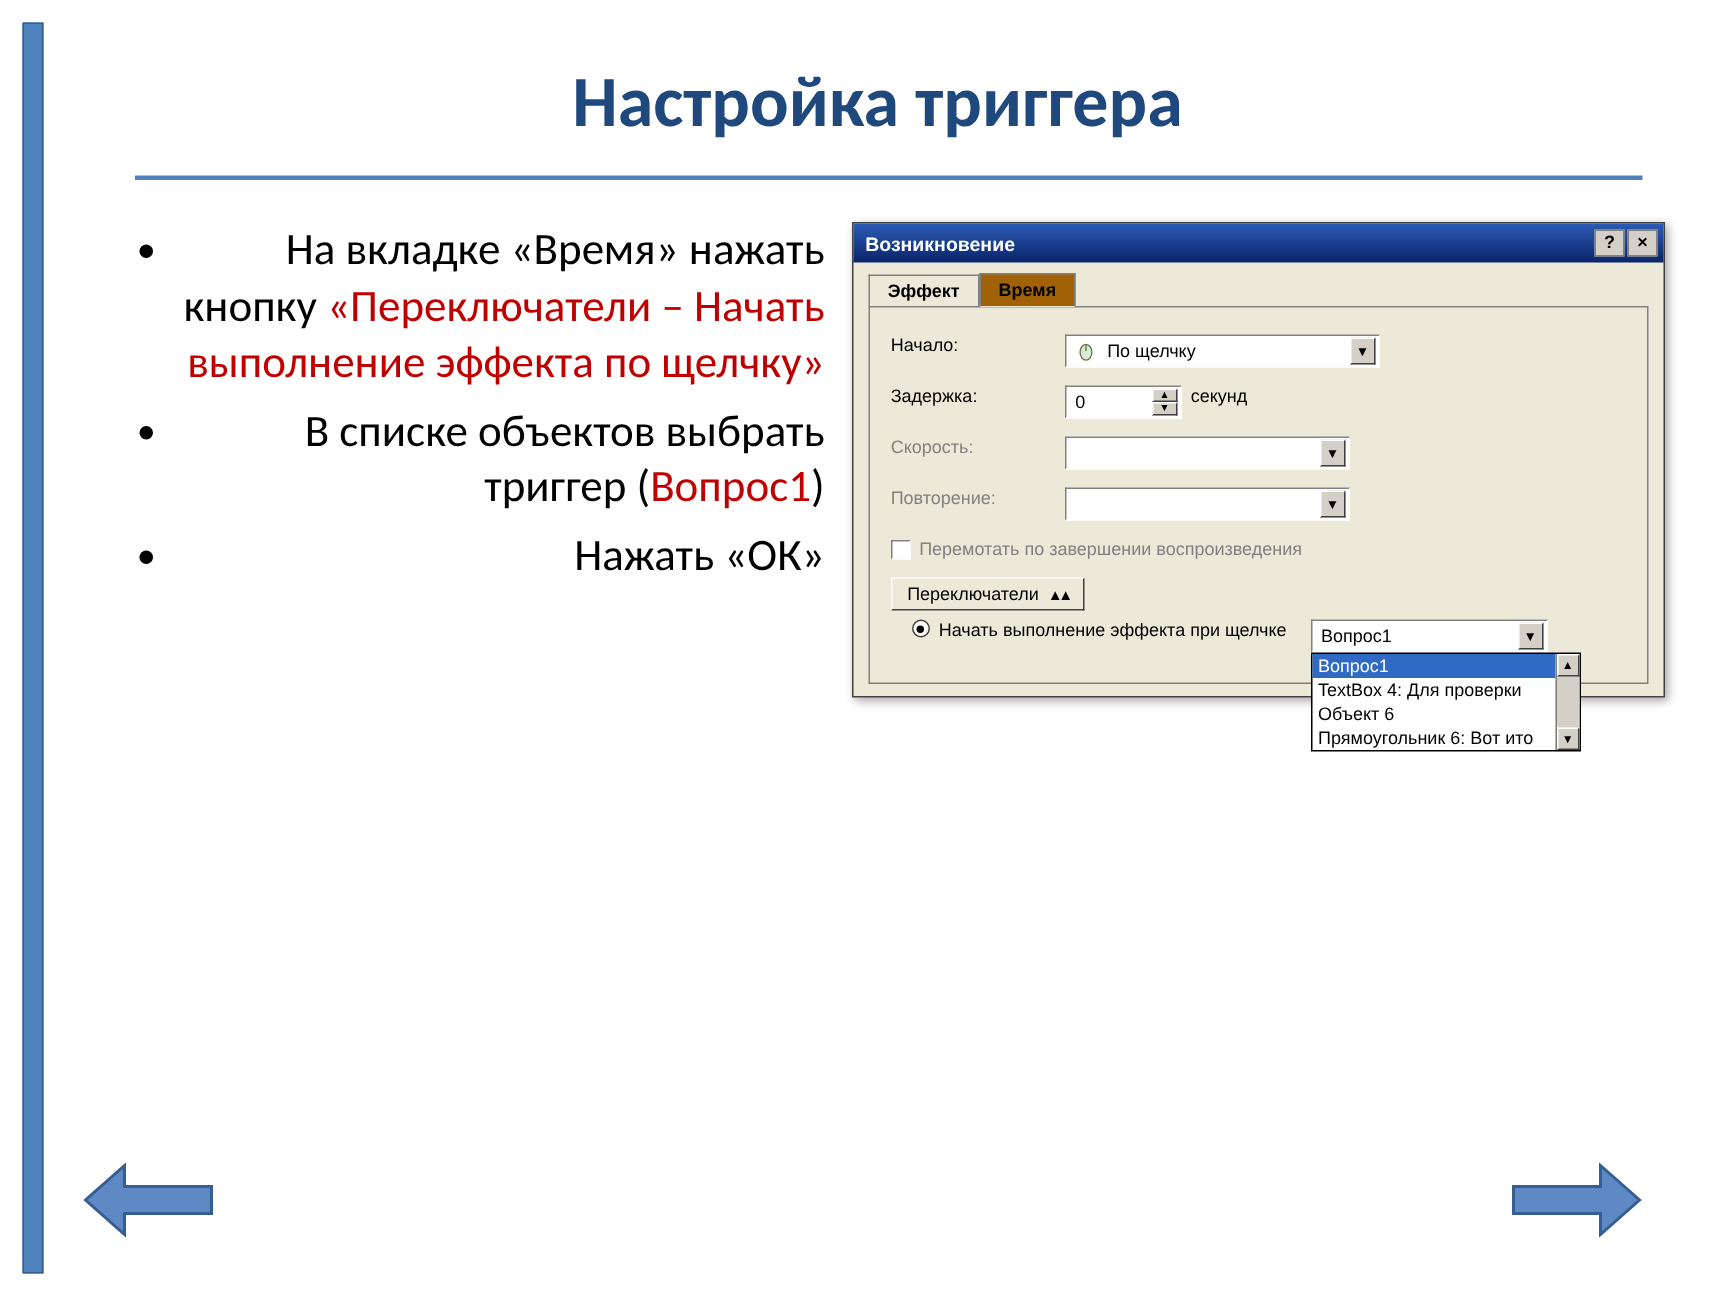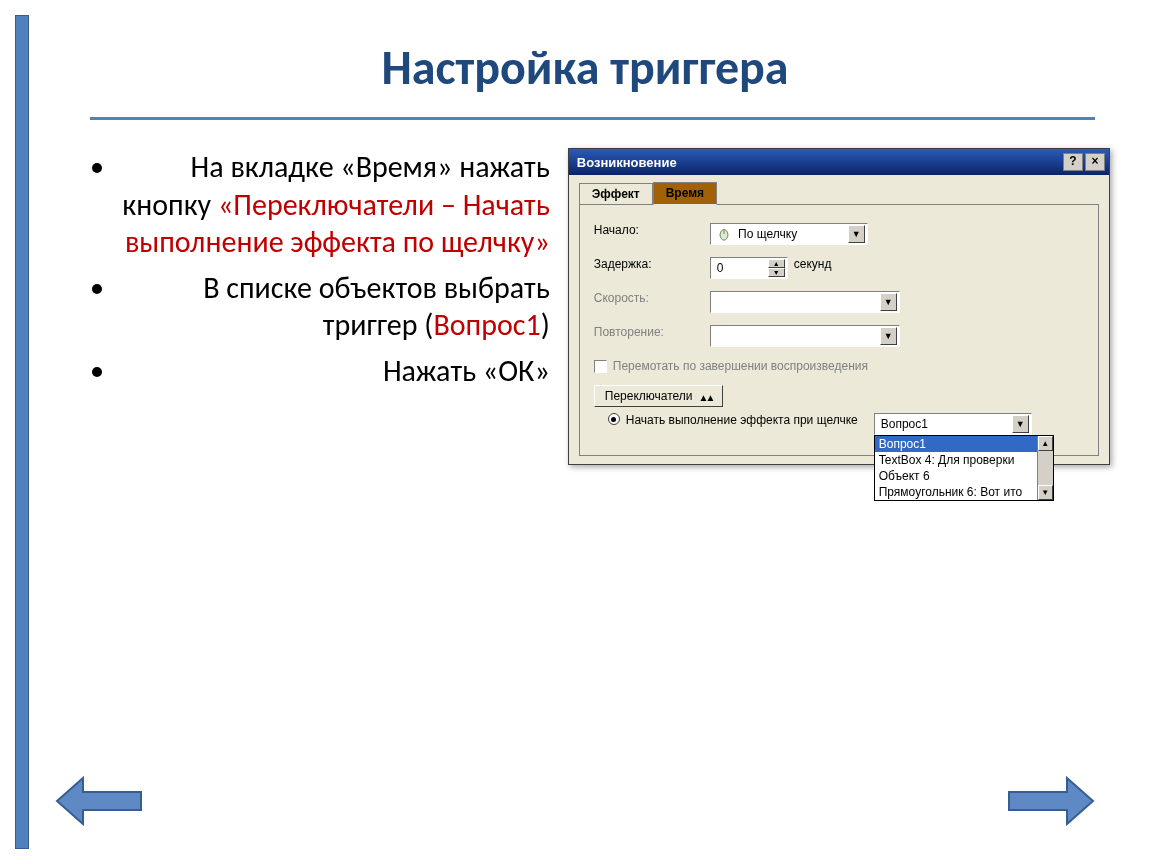--- a/index.html
+++ b/index.html
@@ -286,21 +286,21 @@
       </div>
       <div class="dialog-body">
         <div class="tabs">
           <div class="tab inactive">Эффект</div>
           <div class="tab active">Время</div>
         </div>
         <div class="tab-content">
 
           <div class="form-row">
             <span class="form-label">Начало:</span>
-            <div class="win-select" style="width:158px">
+            <div class="win-select" style="width:210px">
               <span>
                 <svg class="mouse-ico" viewBox="0 0 16 16">
                     <ellipse cx="8" cy="9" rx="4.5" ry="6" fill="#dfe7d8" stroke="#5a7a3a"></ellipse>
                     <line x1="8" y1="3" x2="8" y2="8" stroke="#5a7a3a"></line>
                   </svg>
                 <span>По щелчку</span>
               </span>
               <div class="arrow-btn">▼</div>
             </div>
           </div>

